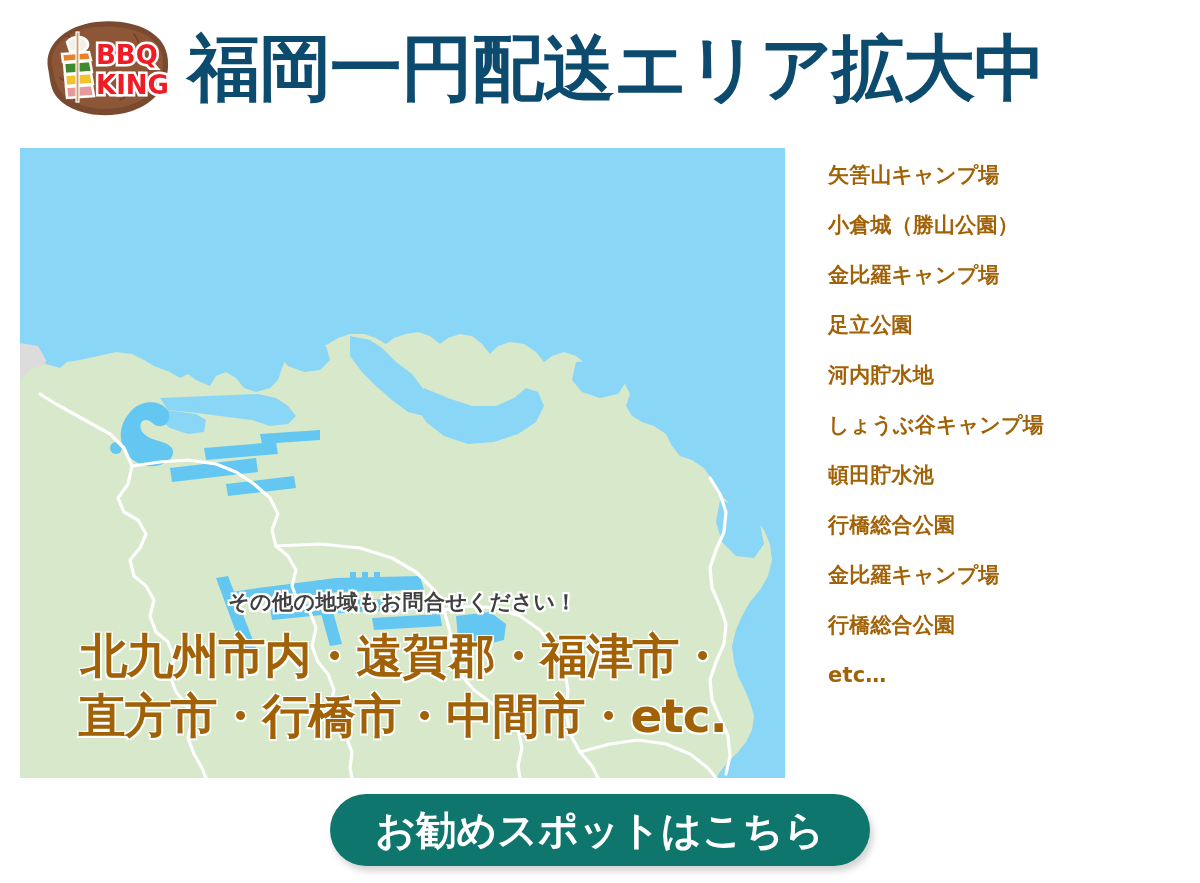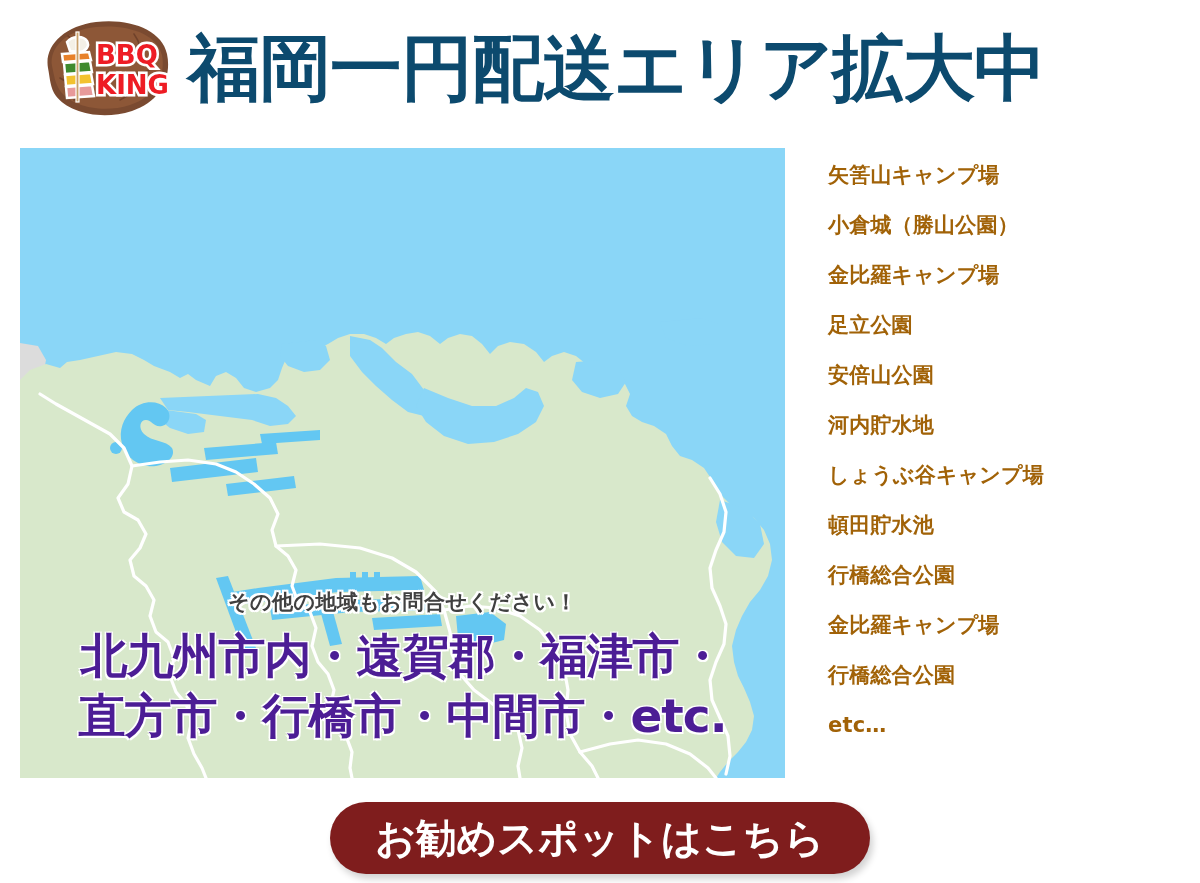--- a/index.html
+++ b/index.html
@@ -95,21 +95,21 @@
   .map-areas {
     position: absolute;
     left: 0;
     top: 478px;
     width: 765px;
     text-align: center;
     font-family: "DejaVu Sans", "Liberation Sans", sans-serif;
     font-size: 47px;
     font-weight: 700;
     line-height: 1.28;
-    color: #4c1d95;
+    color: #a16207;
     letter-spacing: -1px;
     text-shadow:
       -1.5px -1.5px 0 #fff,  1.5px -1.5px 0 #fff,
       -1.5px  1.5px 0 #fff,  1.5px  1.5px 0 #fff;
     white-space: nowrap;
   }
   .map-areas span { display: block; }
 
   
   .spot-list {
@@ -137,34 +137,33 @@
     left: 330px;
     top: 794px;
     width: 540px;
     height: 72px;
     border: none;
     border-radius: 40px;
     background: #f5a košice;
     background: #f6a košice;
   }
   .cta {
-    background: #7f1d1d;
+    background: #0f766e;
     box-shadow: 3px 5px 7px rgba(0,0,0,0.18);
     cursor: pointer;
     display: flex;
     align-items: center;
     justify-content: center;
     font-family: "DejaVu Sans", "Liberation Sans", sans-serif;
     font-size: 40px;
     font-weight: 700;
     color: #ffffff;
     letter-spacing: 0px;
     white-space: nowrap;
     padding: 0;
-    margin-top: 8px;
   }
 </style>
 </head>
 <body>
 
 <div class="page">
 
   <div class="header">
 
     <div class="logo">
@@ -306,21 +305,20 @@
       <span>北九州市内・遠賀郡・福津市・</span>
       <span>直方市・行橋市・中間市・etc.</span>
     </div>
   </div>
 
   <div class="spot-list">
     <div class="spot-item">矢筈山キャンプ場</div>
     <div class="spot-item">小倉城（勝山公園）</div>
     <div class="spot-item">金比羅キャンプ場</div>
     <div class="spot-item">足立公園</div>
-    <div class="spot-item">安倍山公園</div>
     <div class="spot-item">河内貯水地</div>
     <div class="spot-item">しょうぶ谷キャンプ場</div>
     <div class="spot-item">頓田貯水池</div>
     <div class="spot-item">行橋総合公園</div>
     <div class="spot-item">金比羅キャンプ場</div>
     <div class="spot-item">行橋総合公園</div>
     <div class="spot-item">etc…</div>
   </div>
 
   <button class="cta">お勧めスポットはこちら</button>

